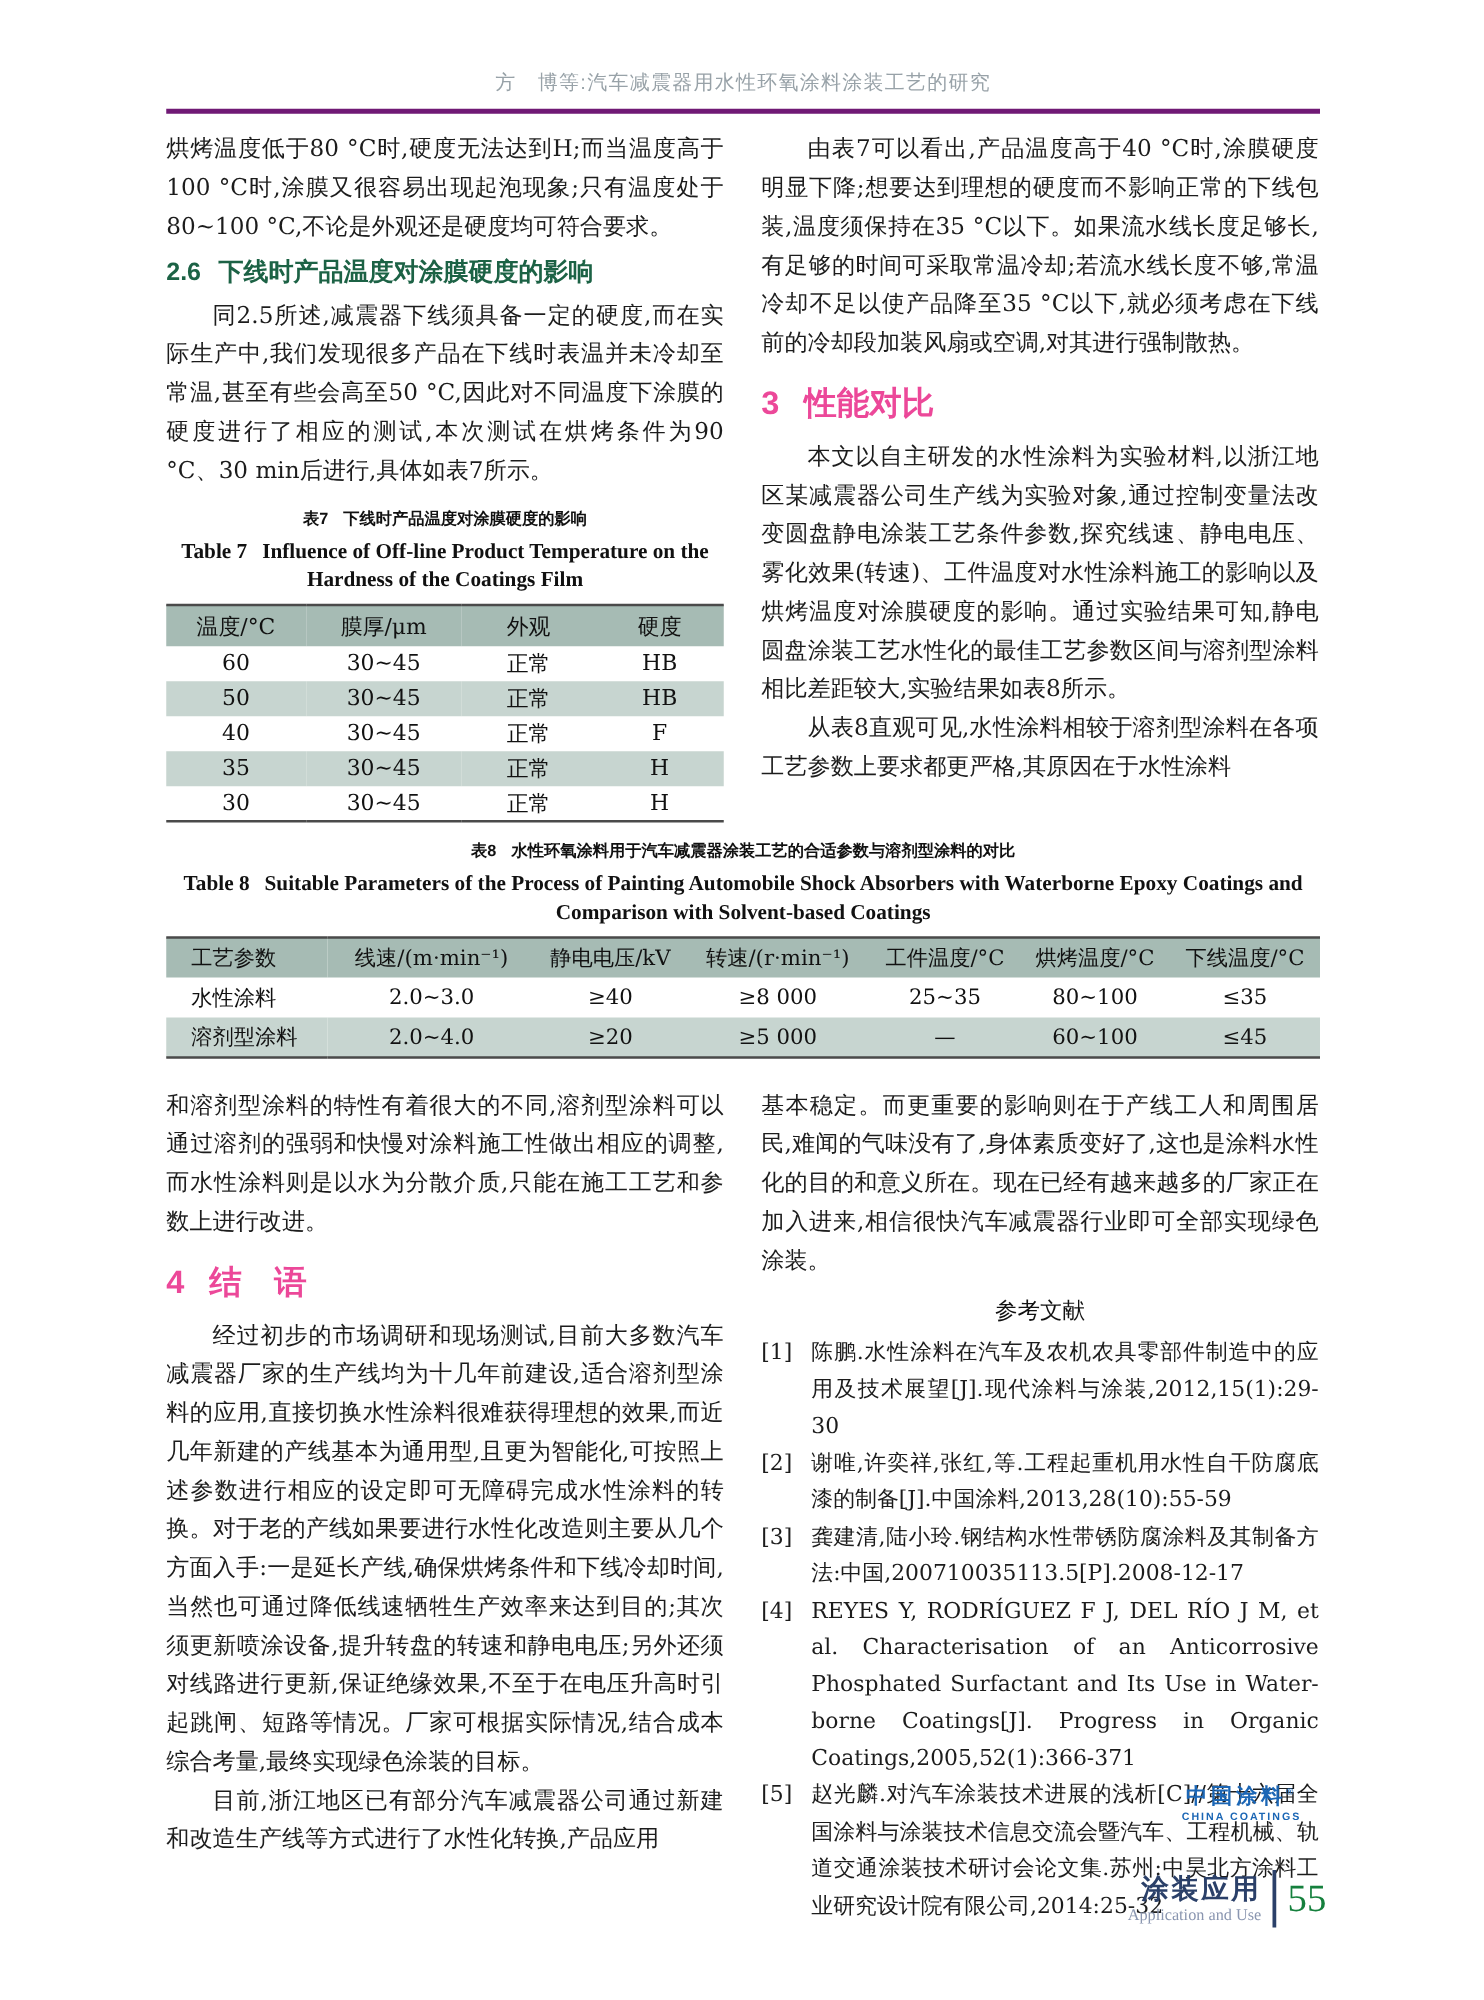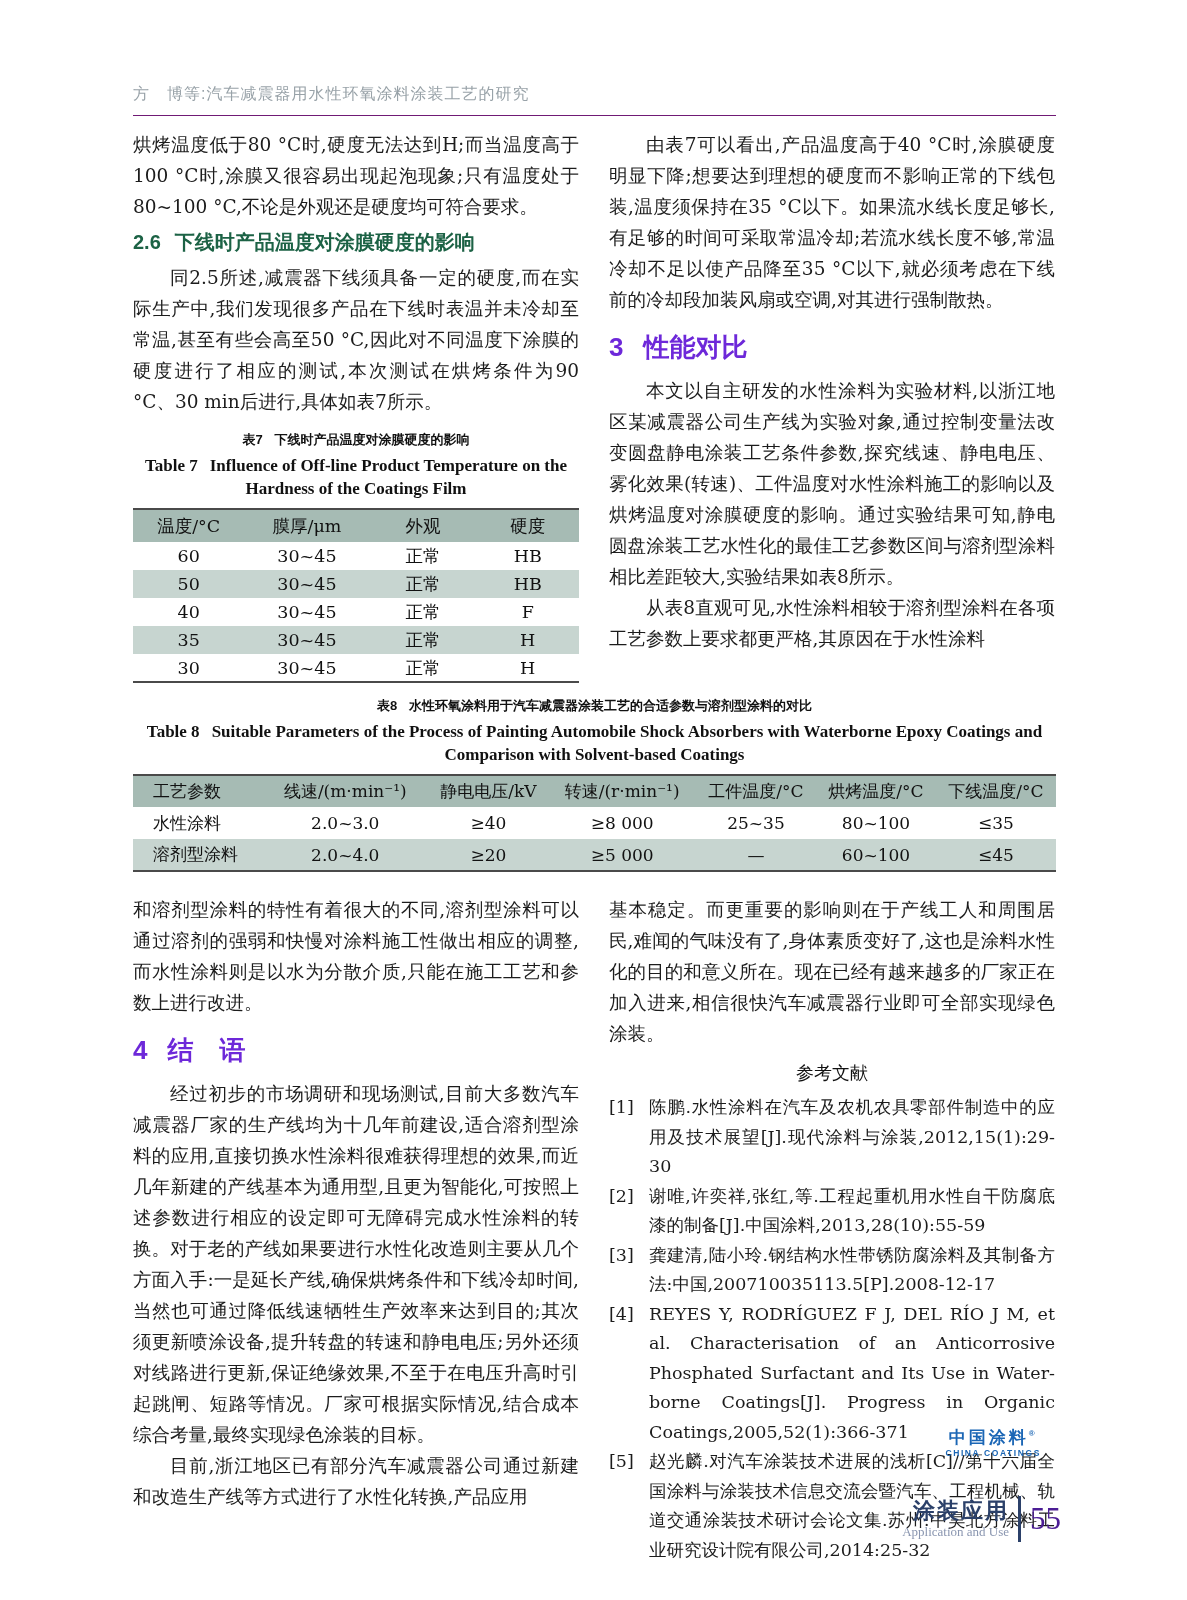--- a/index.html
+++ b/index.html
@@ -6,23 +6,23 @@
   html,body { background:#ffffff; }
   .page {
     width:1187px; height:1600px; position:relative; overflow:hidden;
     background:#ffffff; margin:0 auto;
     font-family:"DejaVu Serif","Liberation Serif",serif;
     color:#1c1c1c;
     padding:0 131px 0 133px;
   }
   
   .running-head {
-    padding-top:84px; padding-bottom:10px;
-    border-bottom:1px solid #701a75;
-    text-align:left;
+    padding-top:56px; padding-bottom:10px;
+    border-bottom:4px solid #701a75;
+    text-align:center;
     font-family:"Liberation Sans","DejaVu Sans",sans-serif;
     font-size:16px; color:#98a2a8; letter-spacing:1px;
   }
   
   .cols { display:flex; gap:30px; }
   .cols.top { margin-top:13px; }
   .cols.bottom { margin-top:22px; }
   .col { width:446px; flex:0 0 446px; }
   p.body {
     font-size:18.5px; line-height:31px; text-align:justify;
@@ -31,21 +31,21 @@
   p.indent { text-indent:2em; }
   
   h3.sub {
     font-family:"Liberation Sans","DejaVu Sans",sans-serif;
     font-weight:bold; color:#1c6245; font-size:20px;
     margin:7px 0 6px;
   }
   h3.sub .num { margin-right:14px; }
   h2.sec {
     font-family:"Liberation Sans","DejaVu Sans",sans-serif;
-    font-weight:bold; color:#6d28d9; font-size:26px;
+    font-weight:bold; color:#ec4899; font-size:26px;
     margin:15px 0 10px;
   }
   h2.sec .num { margin-right:20px; }
   
   .tbl-title-cn {
     text-align:center; margin-top:12px;
     font-family:"Liberation Sans","DejaVu Sans",sans-serif;
     font-weight:bold; font-size:13px; line-height:22px; color:#111;
   }
   .tbl-title-cn .lbl { margin-right:12px; }
@@ -104,21 +104,21 @@
     font-weight:bold; font-size:22px; line-height:26px;
     color:#2b4069; letter-spacing:2px;
   }
   .footer-en {
     font-family:"Liberation Serif","DejaVu Serif",serif;
     font-size:13px; line-height:16px; color:#8a96b0;
   }
   .footer-divider { width:3px; height:46px; background:#2b4069; margin-right:9px; }
   .footer-page-number {
     font-family:"Liberation Serif","DejaVu Serif",serif;
-    font-size:31px; color:#4c1d95;
+    font-size:31px; color:#15803d;
   }
 </style>
 </head>
 <body>
 
 <div class="page">
 
   <div class="running-head">方　博等:汽车减震器用水性环氧涂料涂装工艺的研究</div>
 
   <div class="cols top">

